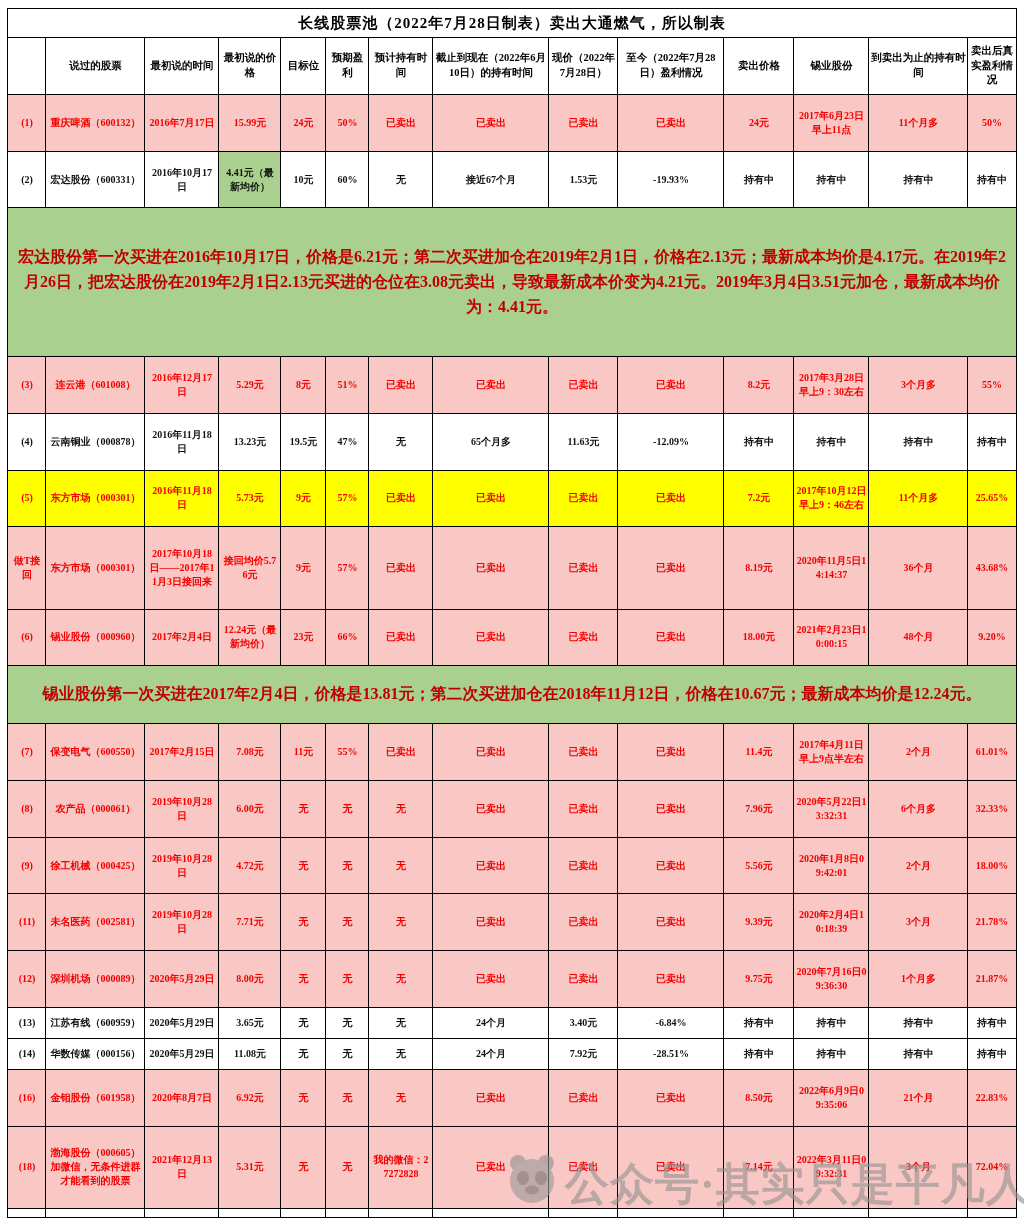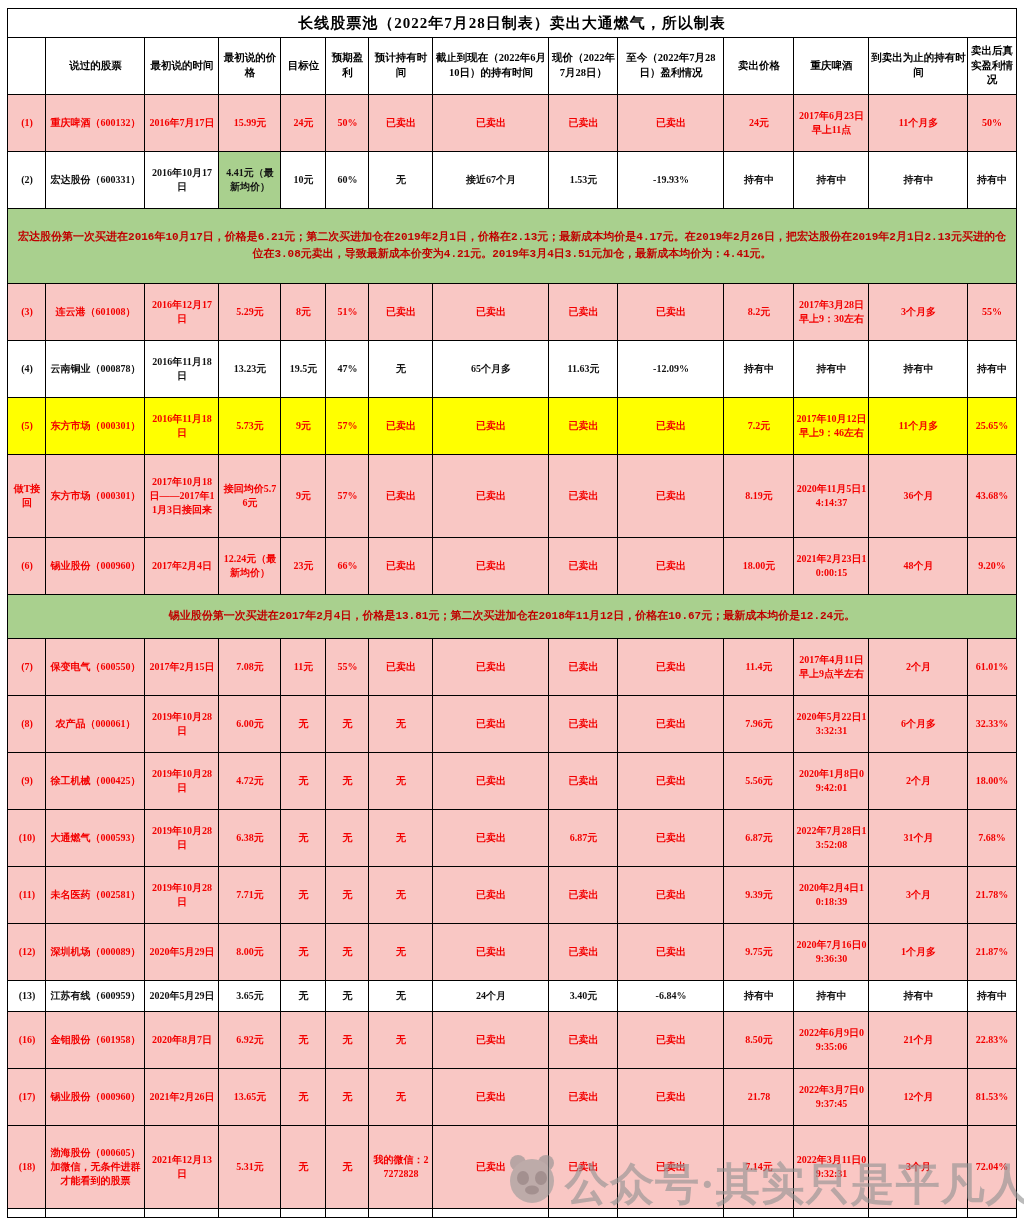--- a/index.html
+++ b/index.html
@@ -21,21 +21,21 @@
     word-break:break-all;overflow:hidden;
   }
   .title-cell{font-size:15px;letter-spacing:1px;color:#000;background:#fff;height:26px;}
   th{font-size:10.5px;color:#000;background:#fff;font-weight:bold;height:52px;padding:2px 1px;}
   tr.bg-pink td{background:var(--pink,#f9c7c4);color:var(--red,#f30000);}
   tr.bg-white td{background:#ffffff;color:#111;}
   tr.bg-yellow td{background:var(--yellow,#ffff00);color:var(--red,#f30000);}
   td.bg-green{background:var(--green,#a9d08e) !important;}
   td.inline-note{
     background:var(--green,#a9d08e);color:var(--dark_red,#c00000);
-    font-size:11px;padding:3px 8px;line-height:1.55;font-family:Liberation Mono, monospace;
+    font-size:16px;padding:3px 8px;line-height:1.55;
   }
   td.stub{height:6px;border-bottom:none;background:#fff;}
   .watermark{
     position:absolute;left:505px;top:1152px;z-index:5;
     display:flex;align-items:center;gap:6px;
     color:rgba(145,145,145,0.62);
     font-size:44px;letter-spacing:1px;white-space:nowrap;
     pointer-events:none;
   }
   .watermark svg{opacity:0.62;}
@@ -69,21 +69,21 @@
         <th>说过的股票</th>
         <th>最初说的时间</th>
         <th>最初说的价格</th>
         <th>目标位</th>
         <th>预期盈利</th>
         <th>预计持有时间</th>
         <th>截止到现在（2022年6月10日）的持有时间</th>
         <th>现价（2022年7月28日）</th>
         <th>至今（2022年7月28日）盈利情况</th>
         <th>卖出价格</th>
-        <th>重庆啤酒</th>
+        <th>锡业股份</th>
         <th>到卖出为止的持有时间</th>
         <th>卖出后真实盈利情况</th>
       </tr>
 
   <tr class="bg-pink">
         <td>(1)</td>
         <td>重庆啤酒（600132）</td>
         <td>2016年7月17日</td>
         <td>15.99元</td>
         <td>24元</td>
@@ -241,36 +241,20 @@
         <td>无</td>
         <td>已卖出</td>
         <td>已卖出</td>
         <td>已卖出</td>
         <td>5.56元</td>
         <td>2020年1月8日09:42:01</td>
         <td>2个月</td>
         <td>18.00%</td>
       </tr>
       <tr class="bg-pink">
-        <td>(10)</td>
-        <td>大通燃气（000593）</td>
-        <td>2019年10月28日</td>
-        <td>6.38元</td>
-        <td>无</td>
-        <td>无</td>
-        <td>无</td>
-        <td>已卖出</td>
-        <td>6.87元</td>
-        <td>已卖出</td>
-        <td>6.87元</td>
-        <td>2022年7月28日13:52:08</td>
-        <td>31个月</td>
-        <td>7.68%</td>
-      </tr>
-      <tr class="bg-pink">
         <td>(11)</td>
         <td>未名医药（002581）</td>
         <td>2019年10月28日</td>
         <td>7.71元</td>
         <td>无</td>
         <td>无</td>
         <td>无</td>
         <td>已卖出</td>
         <td>已卖出</td>
         <td>已卖出</td>
@@ -304,51 +288,51 @@
         <td>无</td>
         <td>无</td>
         <td>24个月</td>
         <td>3.40元</td>
         <td>-6.84%</td>
         <td>持有中</td>
         <td>持有中</td>
         <td>持有中</td>
         <td>持有中</td>
       </tr>
+      <tr class="bg-white">
+        <td>(14)</td>
+        <td>华数传媒（000156）</td>
+        <td>2020年5月29日</td>
+        <td>11.08元</td>
+        <td>无</td>
+        <td>无</td>
+        <td>无</td>
+        <td>24个月</td>
+        <td>7.92元</td>
+        <td>-28.51%</td>
+        <td>持有中</td>
+        <td>持有中</td>
+        <td>持有中</td>
+        <td>持有中</td>
+      </tr>
       <tr class="bg-pink">
         <td>(16)</td>
         <td>金钼股份（601958）</td>
         <td>2020年8月7日</td>
         <td>6.92元</td>
         <td>无</td>
         <td>无</td>
         <td>无</td>
         <td>已卖出</td>
         <td>已卖出</td>
         <td>已卖出</td>
         <td>8.50元</td>
         <td>2022年6月9日09:35:06</td>
         <td>21个月</td>
         <td>22.83%</td>
-      </tr>
-      <tr class="bg-pink">
-        <td>(17)</td>
-        <td>锡业股份（000960）</td>
-        <td>2021年2月26日</td>
-        <td>13.65元</td>
-        <td>无</td>
-        <td>无</td>
-        <td>无</td>
-        <td>已卖出</td>
-        <td>已卖出</td>
-        <td>已卖出</td>
-        <td>21.78</td>
-        <td>2022年3月7日09:37:45</td>
-        <td>12个月</td>
-        <td>81.53%</td>
       </tr>
       <tr class="bg-pink">
         <td>(18)</td>
         <td>渤海股份（000605）加微信，无条件进群才能看到的股票</td>
         <td>2021年12月13日</td>
         <td>5.31元</td>
         <td>无</td>
         <td>无</td>
         <td>我的微信：27272828</td>
         <td>已卖出</td>

